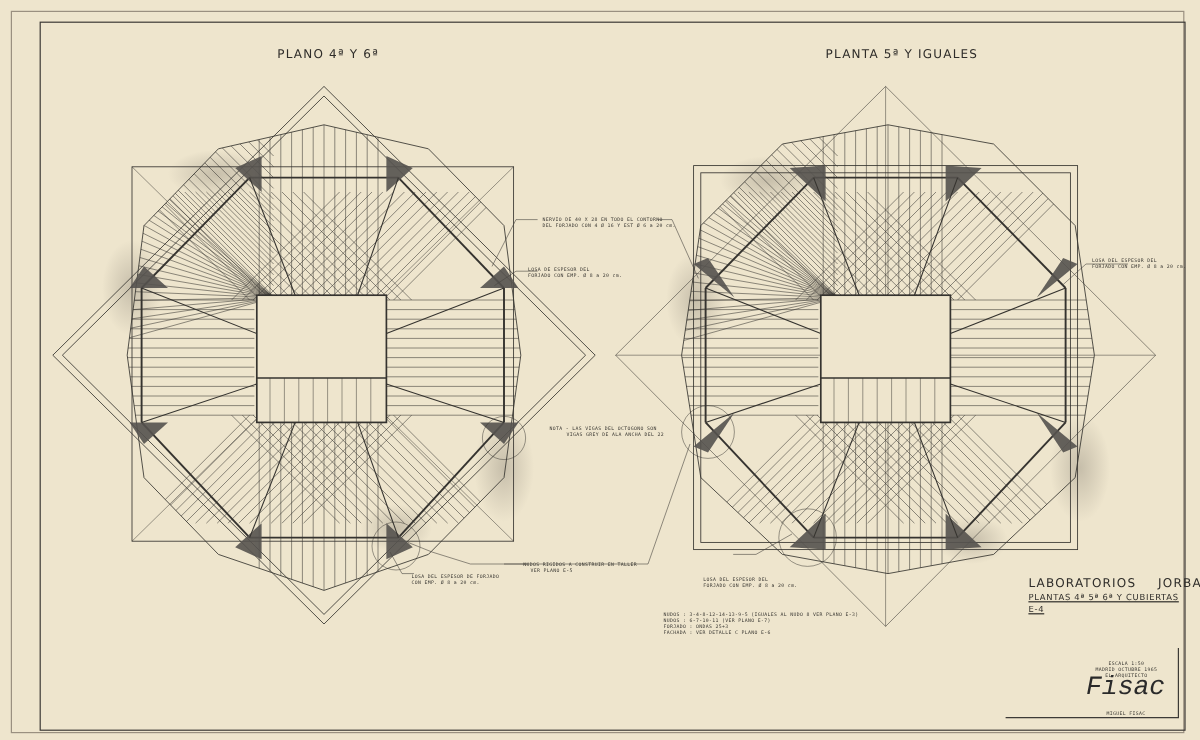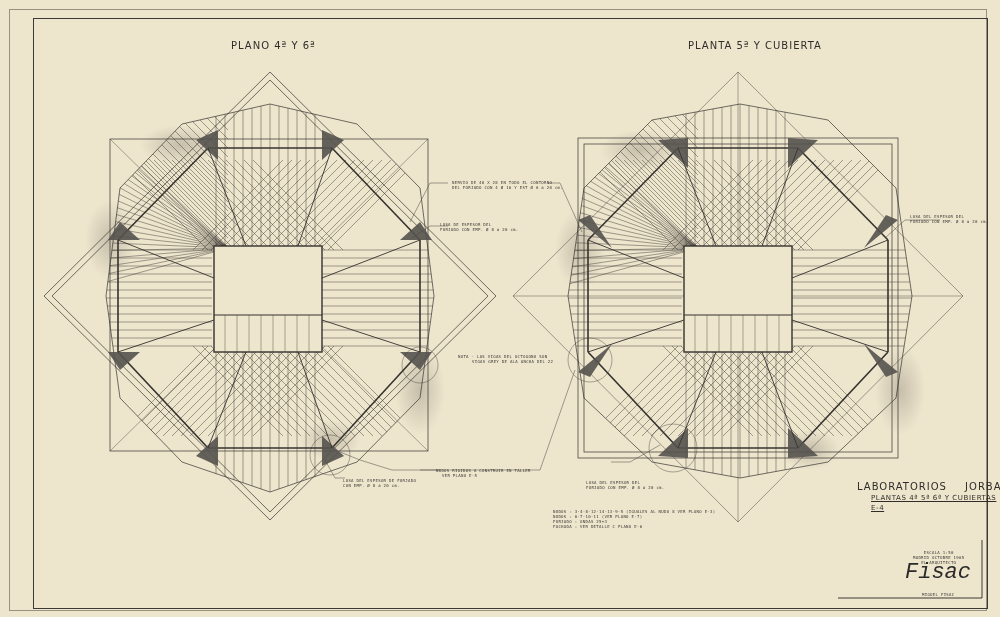--- a/index.html
+++ b/index.html
@@ -4,21 +4,21 @@
 <style>
   html,body{margin:0;padding:0;}
   body{width:1000px;height:617px;overflow:hidden;background:#efe6cf;font-family:"DejaVu Sans Mono","Liberation Mono",monospace;}
   .sheet{position:absolute;left:0;top:0;width:1000px;height:617px;background:#eee5cd;}
   .frame-outer{position:absolute;left:9px;top:9px;width:976px;height:600px;border:1px solid #9a9080;}
   .frame-inner{position:absolute;left:33px;top:18px;width:955px;height:591px;border:1.5px solid #3c3a36;box-sizing:border-box;}
   .txt{position:absolute;color:#2f2d2a;white-space:nowrap;}
   .title{font-family:"DejaVu Sans","Liberation Sans",sans-serif;font-size:10px;letter-spacing:1px;}
   .note{font-size:4px;line-height:5px;letter-spacing:.3px;color:#3a3833;}
   .tb1{font-family:"DejaVu Sans","Liberation Sans",sans-serif;font-size:10px;letter-spacing:1px;}
-  .tb2{font-family:"DejaVu Sans","Liberation Sans",sans-serif;font-size:7px;letter-spacing:.6px;text-decoration:underline;margin-left:14px;}
+  .tb2{font-family:"DejaVu Sans","Liberation Sans",sans-serif;font-size:7px;letter-spacing:.6px;text-decoration:underline;}
   svg.plan{position:absolute;left:0;top:0;}
   .sig{position:absolute;left:905px;top:560px;font-family:Liberation Mono, monospace;font-style:italic;font-size:22px;color:#2a2a2a;}
 </style>
 </head>
 <body>
 
 <div class="sheet">
   <div class="frame-outer"></div>
   <div class="frame-inner"></div>
 
@@ -472,21 +472,21 @@
       <polyline points="532,470 540,470 575,370"></polyline>
       <polyline points="532,470 420,470"></polyline>
       <polyline points="345,478 335,478 325,460"></polyline>
       <polyline points="611,462 630,462 660,445"></polyline>
     </g>
 
     <polyline points="982,540 982,598 838,598" stroke="#3c3a36" stroke-width="1" fill="none"></polyline>
   </svg>
 
   <div class="txt title" style="left:231px;top:40px;">PLANO 4ª Y 6ª</div>
-  <div class="txt title" style="left:688px;top:40px;">PLANTA 5ª Y CUBIERTA</div>
+  <div class="txt title" style="left:688px;top:40px;">PLANTA 5ª Y IGUALES</div>
 
   <div class="txt note" style="left:452px;top:180px;">
     <div>NERVIO DE 40 X 28 EN TODO EL CONTORNO</div>
     <div>DEL FORJADO CON 4 Ø 16 Y EST Ø 6 a 20 cm.</div>
   </div>
   <div class="txt note" style="left:440px;top:222px;">
     <div>LOSA DE ESPESOR DEL</div>
     <div>FORJADO CON EMP. Ø 8 a 20 cm.</div>
   </div>
   <div class="txt note" style="left:458px;top:354px;">

